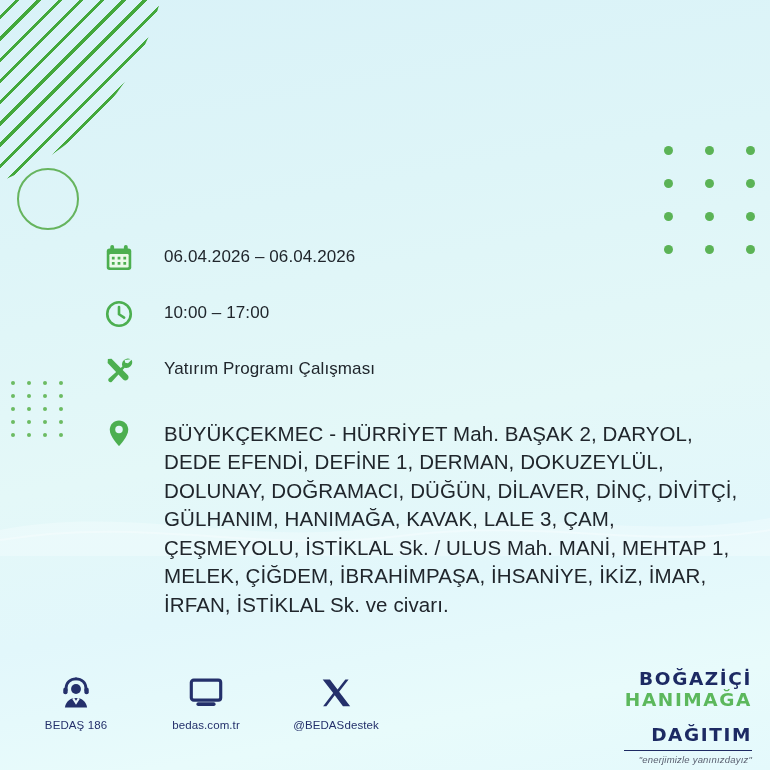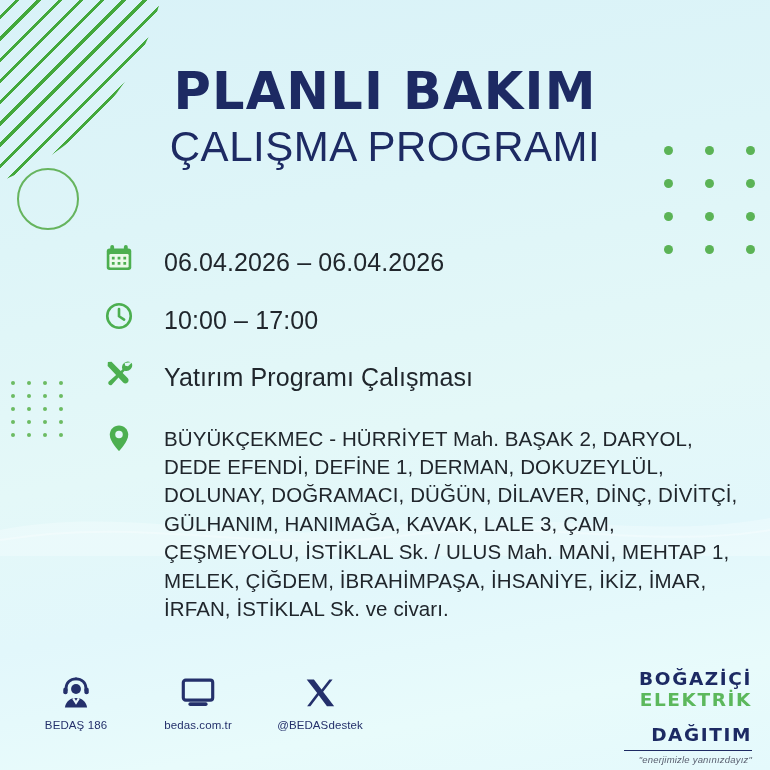--- a/index.html
+++ b/index.html
@@ -128,21 +128,21 @@
   .info-row .ico {
     flex: 0 0 34px;
     width: 34px;
     height: 34px;
     display: flex;
     align-items: flex-start;
     justify-content: flex-start;
     margin-right: 26px;
   }
   .info-row .txt {
-    font-size: 25px;
+    font-size: 17px;
     color: #20262c;
     line-height: 1.30;
     padding-top: 3px;
     letter-spacing: .1px;
   }
   #row-address { margin-bottom: 0; margin-top: 28px; }
   #row-address .txt { font-size: 20.5px; line-height: 1.39; max-width: 600px; }
   #row-address .ico { margin-top: 1px; }
 
   
@@ -150,21 +150,21 @@
     position: absolute;
     left: 0; right: 0;
     bottom: 14px;
     height: 86px;
   }
   #contact-group {
     position: absolute;
     left: 30px;
     top: 2px;
     display: flex;
-    gap: 30px;
+    gap: 38px;
   }
   .contact {
     width: 92px;
     text-align: center;
     color: #24306b;
   }
   .contact .cico { height: 42px; display: flex; align-items: center; justify-content: center; }
   .contact .clabel {
     font-size: 11.5px;
     margin-top: 5px;
@@ -249,24 +249,20 @@
       <i></i>
       <i></i>
       <i></i>
   </div>
 
   <svg class="deco" id="wave" viewBox="0 0 770 60" preserveAspectRatio="none">
     <path d="M0,34 C130,8 250,52 390,30 C520,10 640,46 770,22 L770,60 L0,60 Z" fill="#ffffff" opacity="0.45"></path>
     <path d="M0,44 C150,20 260,58 400,40 C540,22 650,54 770,34" fill="none" stroke="#ffffff" stroke-width="2" opacity="0.7"></path>
   </svg>
 
-  <div id="header">
-    <h1 id="title-main">PLANLI BAKIM</h1>
-    <h2 id="title-sub">ÇALIŞMA PROGRAMI</h2>
-  </div>
 
   <div id="info">
 
     <div class="info-row">
       <span class="ico">
         <svg width="30" height="30" viewBox="0 0 24 24" fill="none">
           <rect x="2.2" y="4.4" width="19.6" height="17.2" rx="2.2" fill="#4caf50"></rect>
           <rect x="4.3" y="8.8" width="15.4" height="10.8" rx="1" fill="#eafaea"></rect>
           <rect x="5.0" y="1.6" width="3.1" height="4.6" rx="1.5" fill="#4caf50"></rect>
           <rect x="15.9" y="1.6" width="3.1" height="4.6" rx="1.5" fill="#4caf50"></rect>
@@ -348,21 +344,21 @@
             <path d="M2.6 2.4 L10.0 12.0 L2.9 21.4 L5.2 21.4 L11.1 13.6 L16.9 21.4 L22.0 21.4 L14.2 11.2 L20.9 2.4 L18.6 2.4 L13.1 9.6 L7.7 2.4 Z" fill="#24306b"></path>
           </svg>
         </span>
         <div class="clabel">@BEDASdestek</div>
       </div>
 
     </div>
 
     <div id="brand">
       <div class="bl" id="brand-line1">BOĞAZİÇİ</div>
-      <div class="bl" id="brand-line2">ELEKTRİK</div>
+      <div class="bl" id="brand-line2">HANIMAĞA</div>
       <div class="bl" id="brand-line3">DAĞITIM</div>
       <div id="brand-rule"></div>
       <div id="brand-tagline">"enerjimizle yanınızdayız"</div>
     </div>
 
   </div>
 
 </div>
 
 </body></html>

